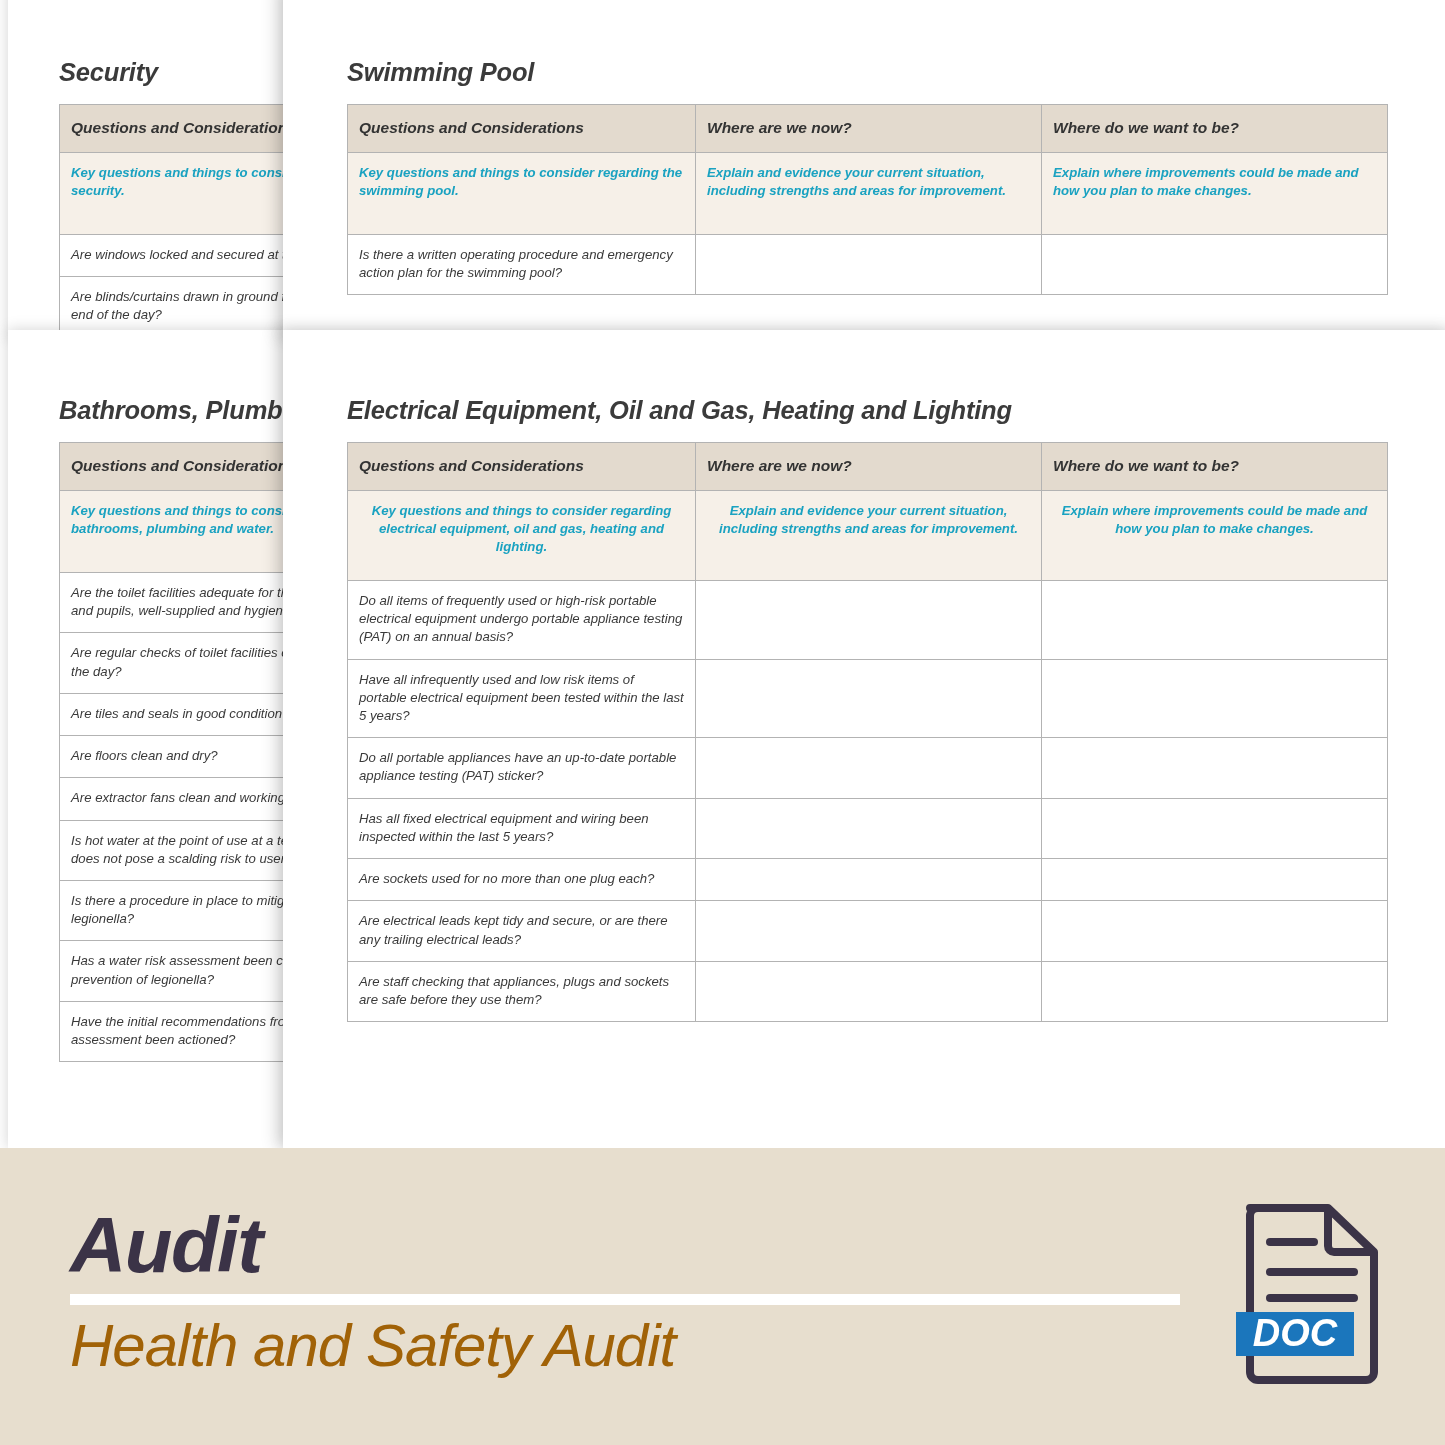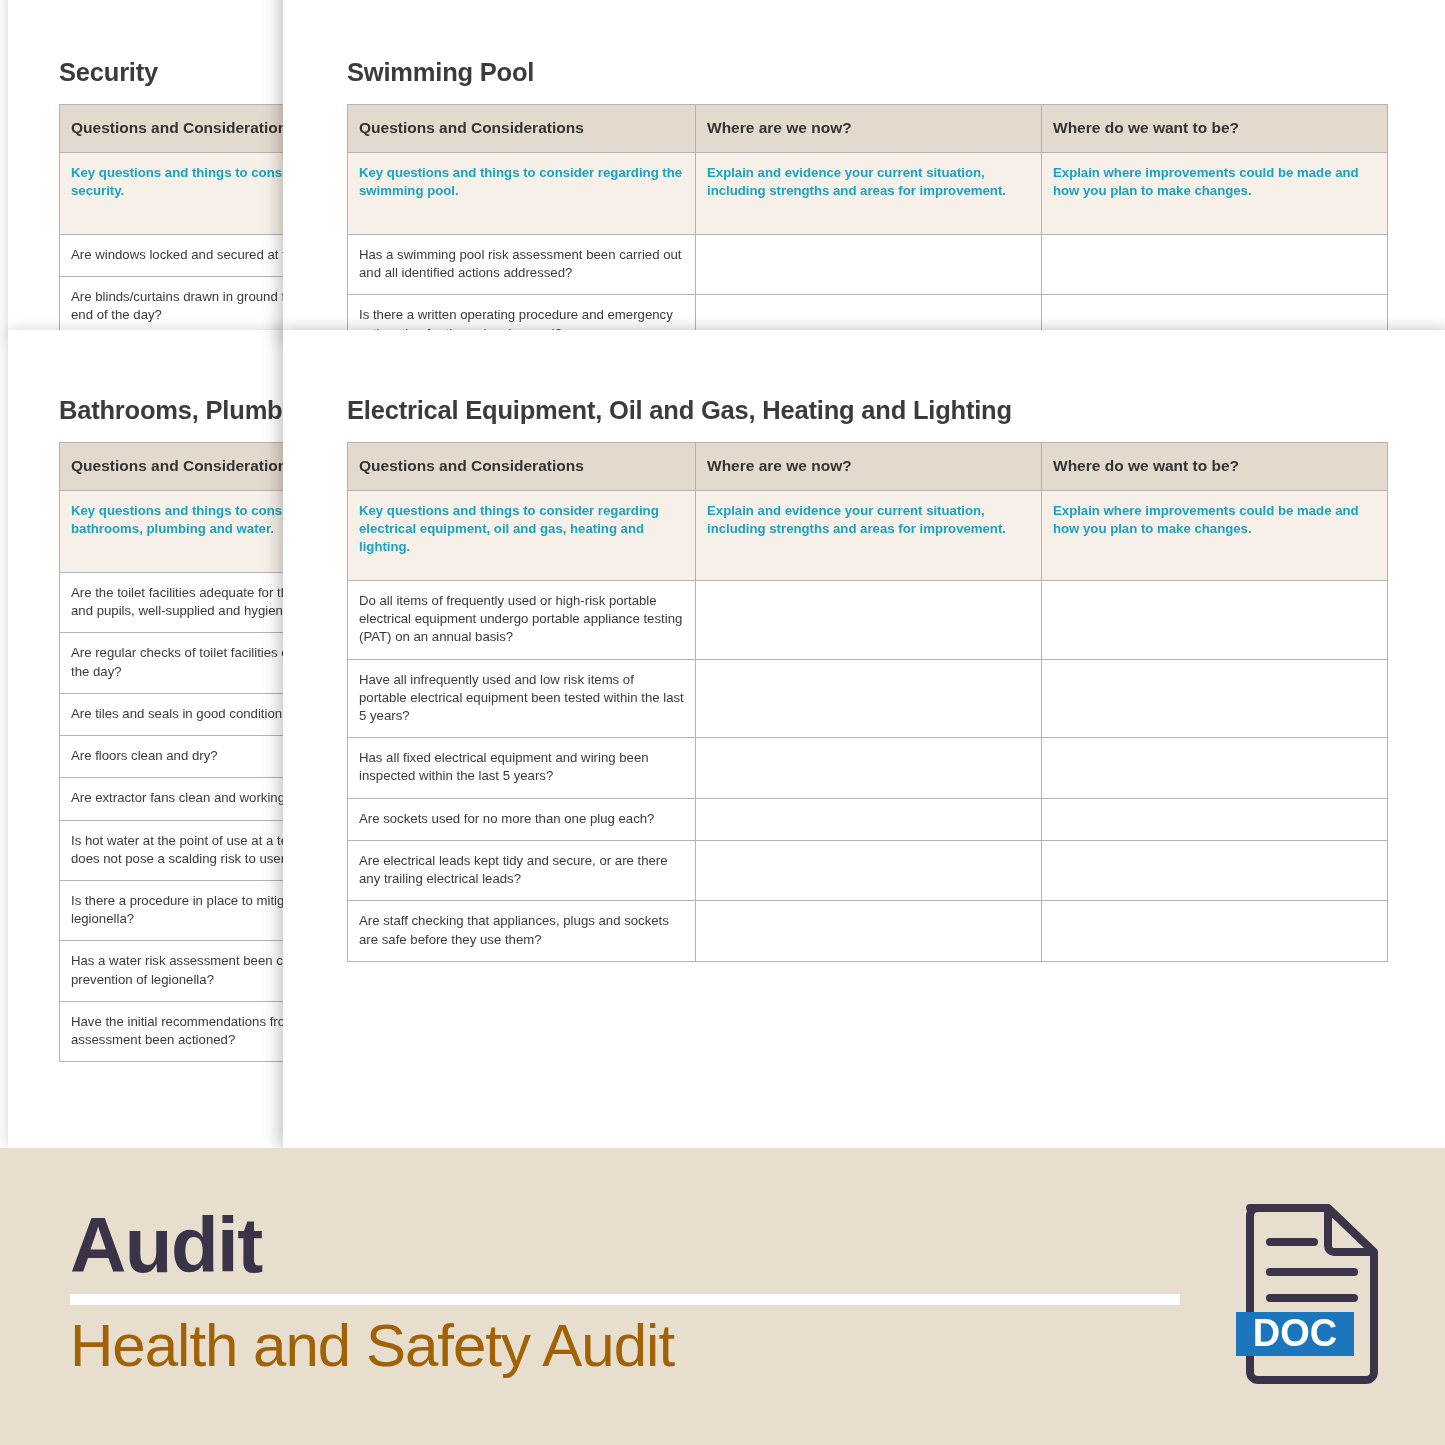--- a/index.html
+++ b/index.html
@@ -14,20 +14,21 @@
     overflow: hidden;
     font-family: "Liberation Sans", sans-serif;
     -webkit-font-smoothing: antialiased;
   }
 
   
   .stage {
     position: absolute;
     inset: 0;
     background: #ffffff;
+    font-style: italic;
   }
 
   .card {
     position: absolute;
     background: #ffffff;
     box-sizing: border-box;
   }
   .card.back {
     box-shadow: 0 0 14px rgba(0,0,0,0.18);
   }
@@ -90,21 +91,21 @@
   }
 
   tr.keyrow td {
     background: #f6f0e8;
     color: #1aa2c1;
     font-size: 13.2px;
     font-weight: bold;
     line-height: 1.36;
     padding-bottom: 34px;
   }
-  #card-electrical tr.keyrow td { padding-bottom: 24px; }
+  #card-electrical tr.keyrow td { padding-bottom: 24px; text-align: center; }
 
   tr.qrow td {
     font-size: 13.2px;
     color: #3a3a3a;
     line-height: 1.38;
     background: #ffffff;
   }
   tr.qrow td.blank { height: 100%; }
 
   
@@ -300,25 +301,20 @@
             <th>Where do we want to be?</th>
           </tr>
         </thead>
         <tbody>
           <tr class="keyrow">
             <td>Key questions and things to consider regarding the swimming pool.</td>
             <td>Explain and evidence your current situation, including strengths and areas for improvement.</td>
             <td>Explain where improvements could be made and how you plan to make changes.</td>
           </tr>
           <tr class="qrow">
-            <td>Has a swimming pool risk assessment been carried out and all identified actions addressed?</td>
-            <td class="blank"></td>
-            <td class="blank"></td>
-          </tr>
-          <tr class="qrow">
             <td>Is there a written operating procedure and emergency action plan for the swimming pool?</td>
             <td class="blank"></td>
             <td class="blank"></td>
           </tr>
         </tbody>
       </table>
     </div>
   </div>
 
   <div class="card front" id="card-electrical">
@@ -347,20 +343,25 @@
             <td>Do all items of frequently used or high-risk portable electrical equipment undergo portable appliance testing (PAT) on an annual basis?</td>
             <td class="blank"></td>
             <td class="blank"></td>
           </tr>
           <tr class="qrow">
             <td>Have all infrequently used and low risk items of portable electrical equipment been tested within the last 5 years?</td>
             <td class="blank"></td>
             <td class="blank"></td>
           </tr>
           <tr class="qrow">
+            <td>Do all portable appliances have an up-to-date portable appliance testing (PAT) sticker?</td>
+            <td class="blank"></td>
+            <td class="blank"></td>
+          </tr>
+          <tr class="qrow">
             <td>Has all fixed electrical equipment and wiring been inspected within the last 5 years?</td>
             <td class="blank"></td>
             <td class="blank"></td>
           </tr>
           <tr class="qrow">
             <td>Are sockets used for no more than one plug each?</td>
             <td class="blank"></td>
             <td class="blank"></td>
           </tr>
           <tr class="qrow">

